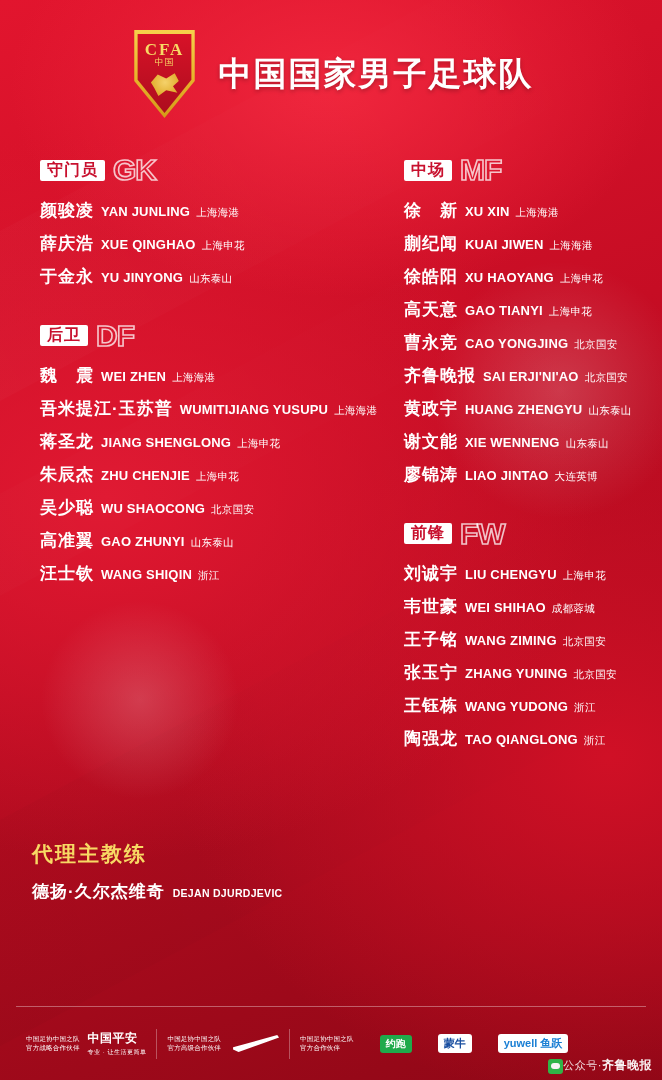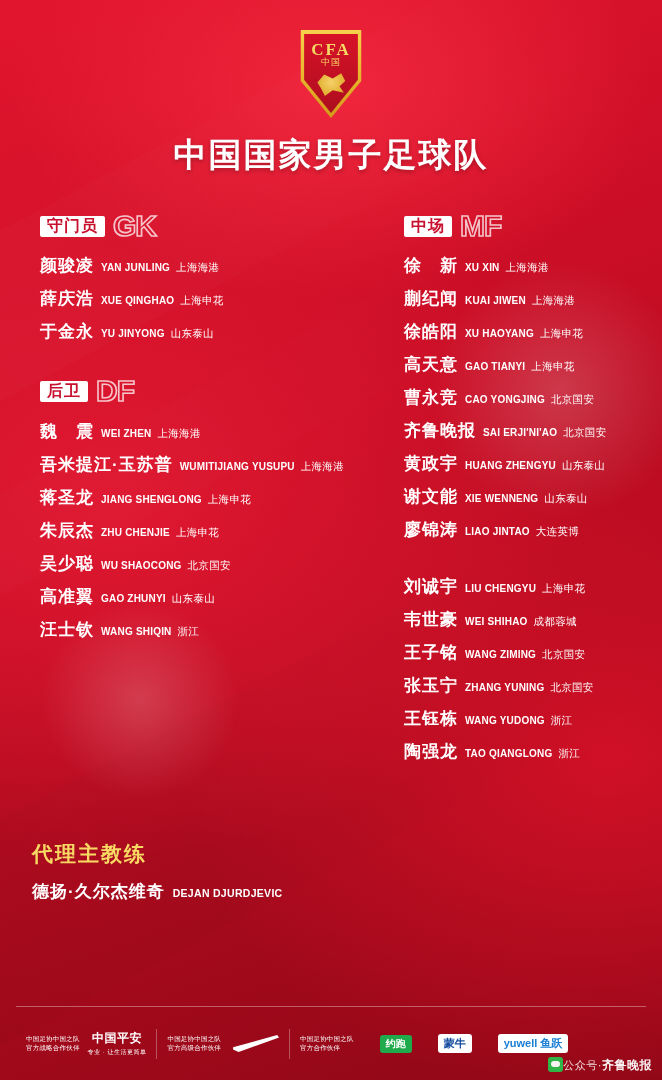--- a/index.html
+++ b/index.html
@@ -37,21 +37,20 @@
   }
 
   
   .header {
     position: relative;
     display: flex;
     align-items: center;
     justify-content: center;
     gap: 18px;
     padding-top: 30px;
-    flex-direction: column;
   }
   .crest { width: 72px; height: 88px; position: relative; flex: 0 0 auto; }
   .crest-shield {
     position: absolute; inset: 0;
     background: linear-gradient(180deg, #f6d14b 0%, #e8b52c 52%, #d49a18 100%);
     clip-path: polygon(8% 0%, 92% 0%, 92% 58%, 50% 100%, 8% 58%);
     border-radius: 6px 6px 0 0;
   }
   .crest-inner {
     position: absolute; inset: 4px 4px 5px 4px;
@@ -131,21 +130,21 @@
 
   .player { display: flex; align-items: baseline; margin-bottom: 10px; }
   .p-cn {
     font-size: 17px;
     font-weight: 700;
     color: #ffffff;
     letter-spacing: 1px;
     white-space: nowrap;
   }
   .p-en {
-    font-size: 10px;
+    font-size: 13px;
     font-weight: 700;
     color: #ffffff;
     letter-spacing: .2px;
     margin-left: 7px;
     white-space: nowrap;
   }
   .p-club {
     font-size: 10.5px;
     color: #ffffff;
     margin-left: 6px;
@@ -185,21 +184,21 @@
   .sp-group { display: flex; align-items: center; }
   .sp-label {
     font-size: 6.5px;
     color: #fff;
     line-height: 1.35;
     letter-spacing: .2px;
     white-space: nowrap;
   }
   .sp-sep { width: 1px; height: 30px; background: rgba(255,255,255,.3); margin: 0 10px; }
   .pingan {
-    display: flex; flex-direction: column; align-items: center; margin-left: 8px;
+    display: flex; flex-direction: column; align-items: flex-start; margin-left: 8px;
   }
   .pingan-cn { color: #fff; font-weight: 700; font-size: 12px; letter-spacing: .5px; }
   .pingan-sub { color: #fff; font-size: 6px; letter-spacing: .5px; margin-top: 1px; }
   .swoosh {
     width: 46px; height: 17px; margin-left: 12px;
     background: #ffffff;
     clip-path: polygon(0% 72%, 96% 0%, 100% 14%, 12% 100%, 0% 86%);
   }
   .sp-logo {
     margin-left: 26px;
@@ -210,21 +209,21 @@
     border-radius: 3px;
     white-space: nowrap;
   }
   .logo-yingyang { background: #1faa4b; font-size: 10px; }
   .logo-mengniu { background: #ffffff; color: #1a4fa0; }
   .logo-yuwell  { background: #ffffff; color: #1a7fd4; }
 
   .watermark {
     position: absolute;
     right: 10px; bottom: 6px;
-    display: flex; align-items: flex-start; gap: 0;
+    display: flex; align-items: flex-end; gap: 0;
     font-size: 12px; color: #ffffff;
     opacity: .95;
   }
   .wm-icon {
     width: 15px; height: 15px; border-radius: 3px;
     background: #2bbd4a;
     position: relative;
   }
   .wm-icon:after {
     content: ""; position: absolute; left: 3px; top: 4px;
@@ -368,20 +367,24 @@
             <span class="p-en">XIE WENNENG</span>
             <span class="p-club">山东泰山</span>
           </div>
           <div class="player">
             <span class="p-cn">廖锦涛</span>
             <span class="p-en">LIAO JINTAO</span>
             <span class="p-club">大连英博</span>
           </div>
         </div>
         <div class="group">
+          <div class="group-head">
+            <span class="pos-cn">前锋</span>
+            <span class="pos-en">FW</span>
+          </div>
           <div class="player">
             <span class="p-cn">刘诚宇</span>
             <span class="p-en">LIU CHENGYU</span>
             <span class="p-club">上海申花</span>
           </div>
           <div class="player">
             <span class="p-cn">韦世豪</span>
             <span class="p-en">WEI SHIHAO</span>
             <span class="p-club">成都蓉城</span>
           </div>

